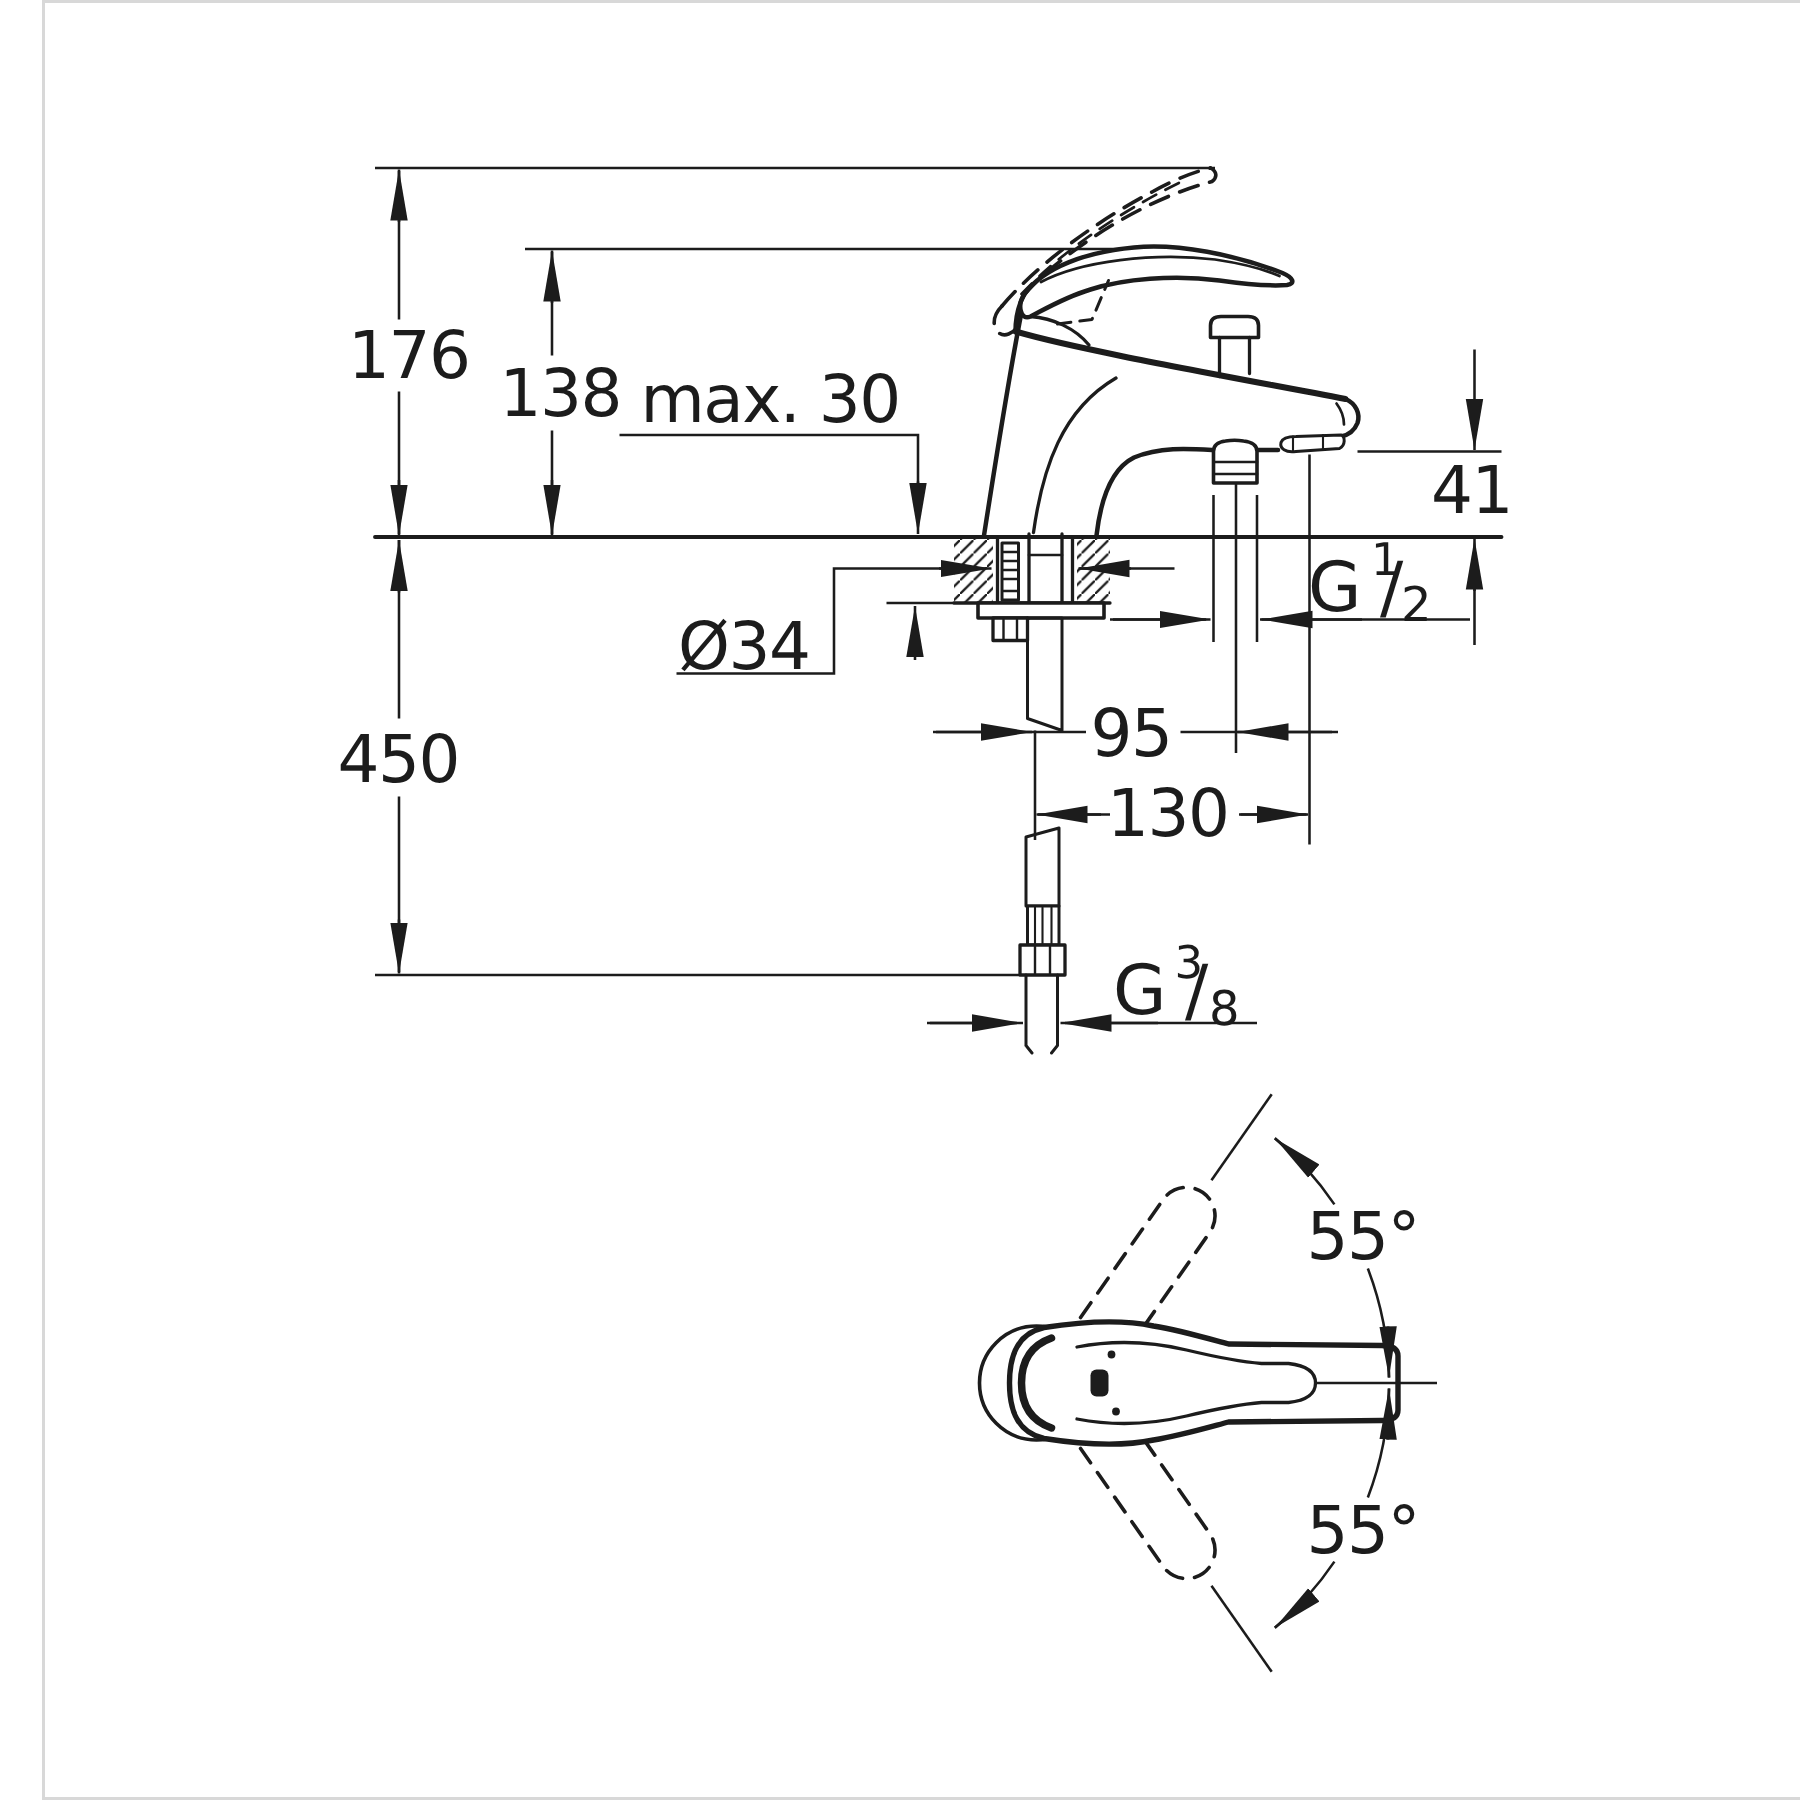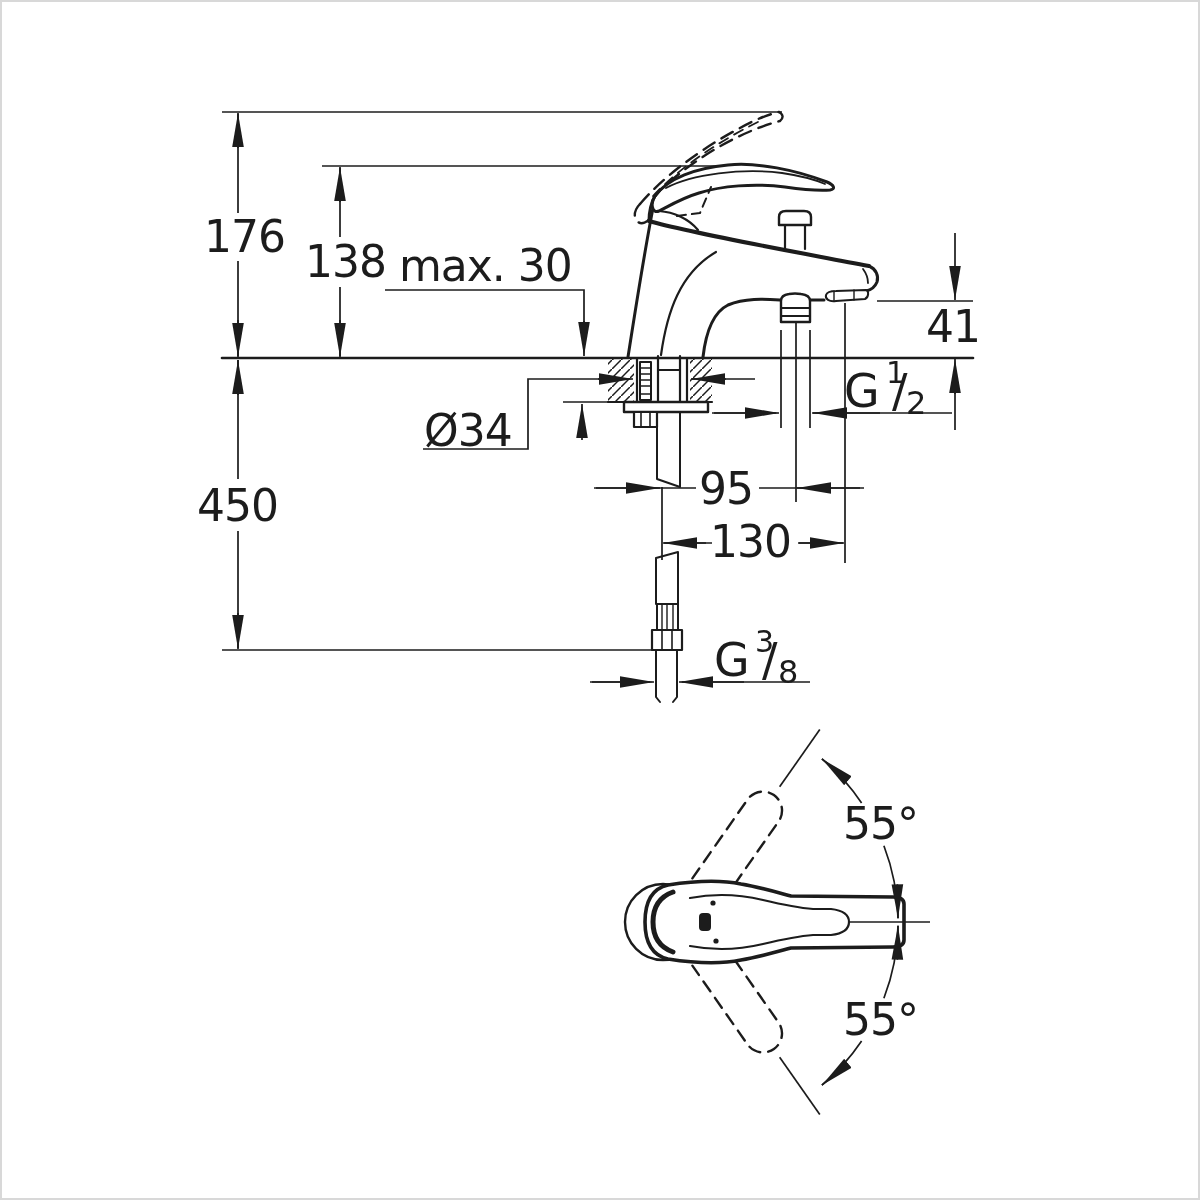--- a/index.html
+++ b/index.html
@@ -1,16 +1,16 @@
 <!DOCTYPE html>
 <html><head>
 <meta charset="utf-8">
 <style>
   html,body{margin:0;padding:0;background:#fff;}
-  .canvas{width:1076px;height:1200px;position:relative;background:#ffffff;}
+  .canvas{width:1076px;height:1200px;position:relative;background:#ffffff;padding-left:28px;}
   svg{display:block;}
   svg text{font-family:"DejaVu Sans","Liberation Sans",sans-serif;fill:#1c1c1c;}
   .ln{stroke:#1c1c1c;fill:none;stroke-linecap:round;stroke-linejoin:round;}
   .fw{fill:#ffffff;}
   .fb{fill:#1c1c1c;stroke:none;}
   .dim{stroke:#1c1c1c;stroke-width:1.7;fill:none;}
   .num{font-size:44px;letter-spacing:-1px;}
   .small{font-size:30px;}
   .sub{font-size:32px;}
   .gsz{font-size:46px;}

